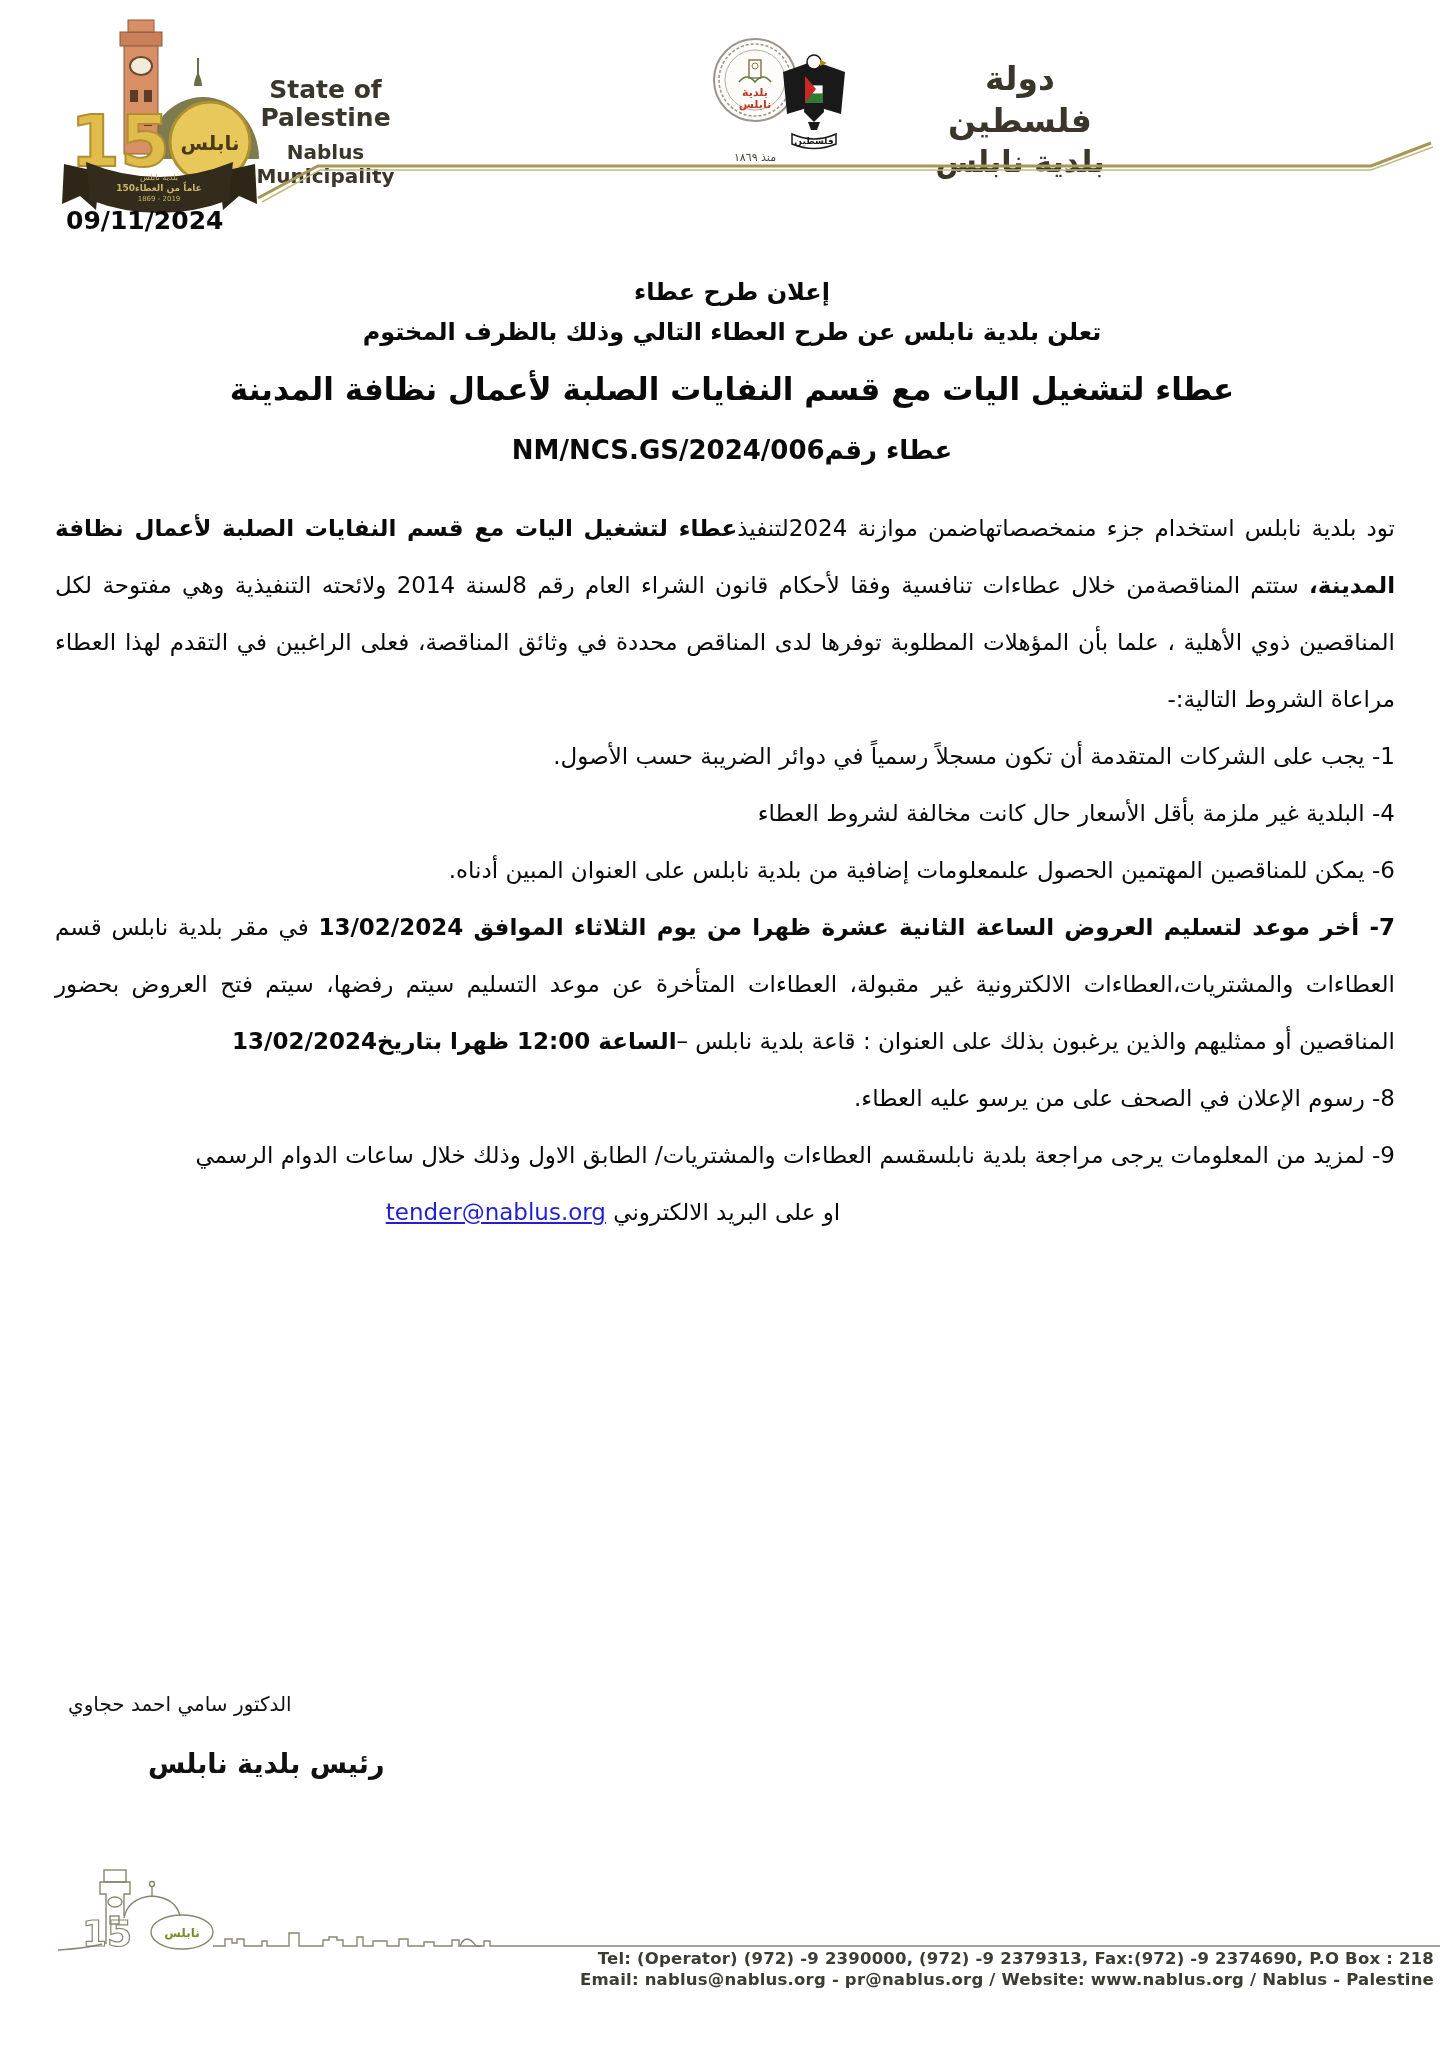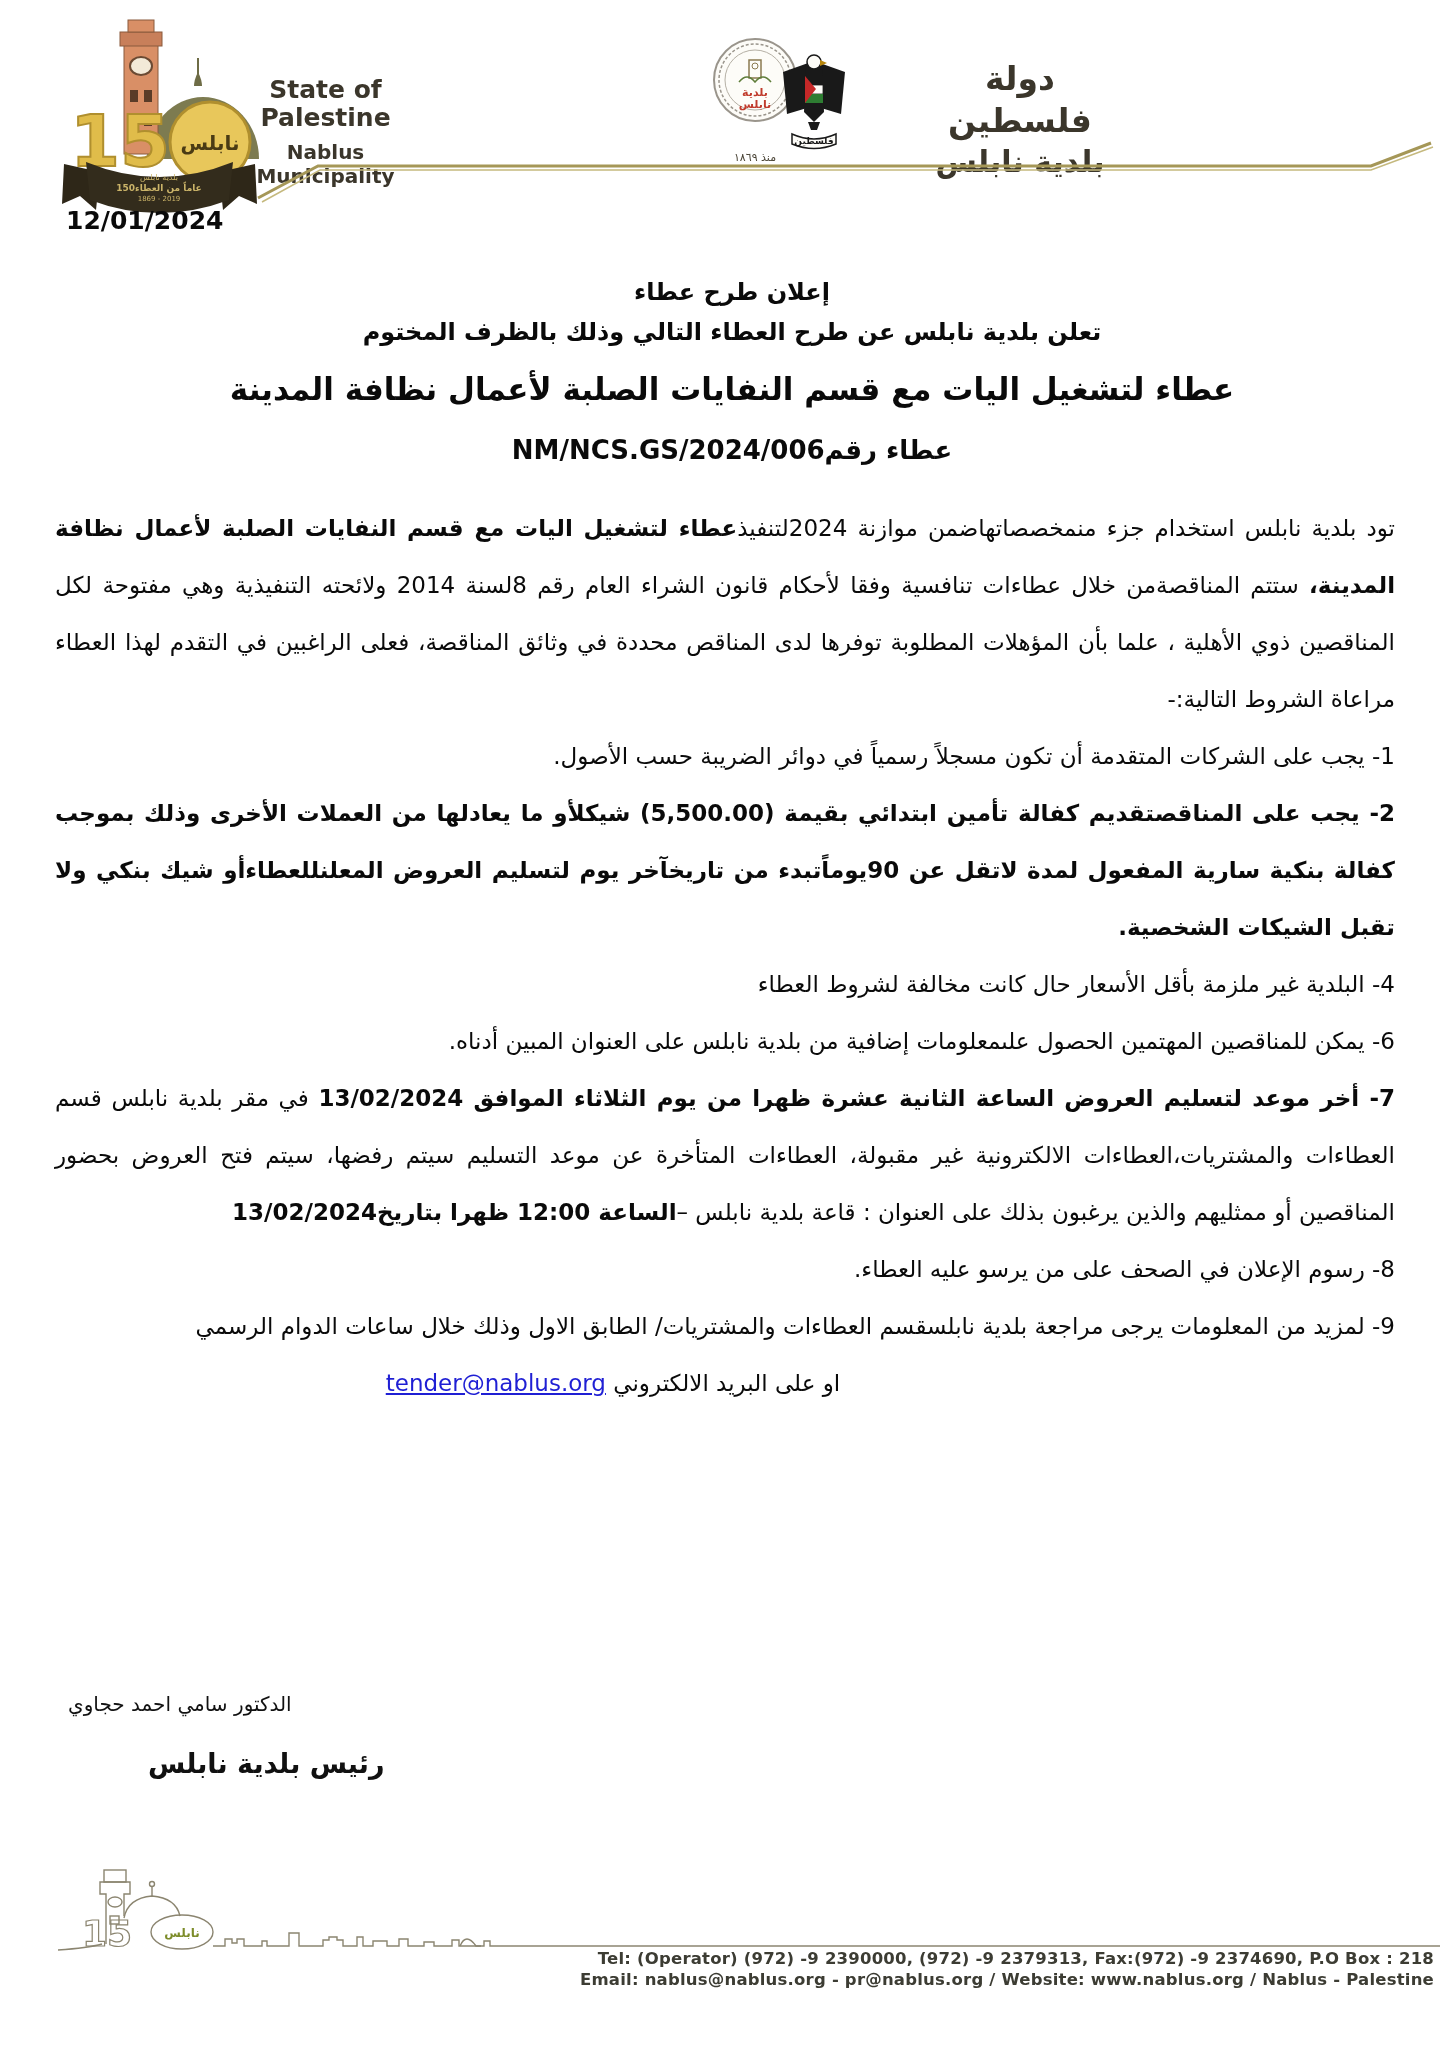--- a/index.html
+++ b/index.html
@@ -113,33 +113,32 @@
   <div class="org-ar">
     <div class="l1">دولة فلسطين</div>
     <div class="l2">بلدية نابلس</div>
   </div>
 
   <svg class="gold-line-svg" width="1448" height="70" viewBox="0 0 1448 70">
     <polyline points="258,63 318,31 1371,31 1431,8" fill="none" stroke="#a59757" stroke-width="3"></polyline>
     <polyline points="262,67 320,35 1371,35 1433,12" fill="none" stroke="#c5b97e" stroke-width="1.5"></polyline>
   </svg>
 
-  <div class="doc-date">12/01/2024</div>
+  <div class="doc-date">09/11/2024</div>
 
   <div class="title-block">
     <div class="t1">إعلان طرح عطاء</div>
     <div class="t2">تعلن بلدية نابلس عن طرح العطاء التالي وذلك بالظرف المختوم</div>
     <div class="t3">عطاء لتشغيل اليات مع قسم النفايات الصلبة لأعمال نظافة المدينة</div>
     <div class="tref"><span>عطاء رقم</span><span dir="ltr">NM/NCS.GS/2024/006</span></div>
   </div>
 
   <div class="body-text">
     <p><span>تود بلدية نابلس استخدام جزء منمخصصاتهاضمن موازنة 2024لتنفيذ</span><span class="b">عطاء لتشغيل اليات مع قسم النفايات الصلبة لأعمال نظافة المدينة،</span><span> ستتم المناقصةمن خلال عطاءات تنافسية وفقا لأحكام قانون الشراء العام رقم 8لسنة 2014 ولائحته التنفيذية وهي مفتوحة لكل المناقصين ذوي الأهلية ، علما بأن المؤهلات المطلوبة توفرها لدى المناقص محددة في وثائق المناقصة، فعلى الراغبين في التقدم لهذا العطاء مراعاة الشروط التالية:-</span></p>
     <p><span>1- يجب على الشركات المتقدمة أن تكون مسجلاً رسمياً في دوائر الضريبة حسب الأصول.</span></p>
-    <p><span class="b">2- يجب على المناقصتقديم كفالة تأمين ابتدائي بقيمة (5,500.00) شيكلأو ما يعادلها من العملات الأخرى وذلك بموجب كفالة بنكية سارية المفعول لمدة لاتقل عن 90يوماًتبدء من تاريخآخر يوم لتسليم العروض المعلنللعطاءأو شيك بنكي ولا تقبل الشيكات الشخصية.</span></p>
     <p><span>4- البلدية غير ملزمة بأقل الأسعار حال كانت مخالفة لشروط العطاء</span></p>
     <p><span>6- يمكن للمناقصين المهتمين الحصول علىمعلومات إضافية من بلدية نابلس على العنوان المبين أدناه.</span></p>
     <p><span class="b">7- أخر موعد لتسليم العروض الساعة الثانية عشرة ظهرا من يوم الثلاثاء الموافق 13/02/2024</span><span> في مقر بلدية نابلس قسم العطاءات والمشتريات،العطاءات الالكترونية غير مقبولة، العطاءات المتأخرة عن موعد التسليم سيتم رفضها، سيتم فتح العروض بحضور المناقصين أو ممثليهم والذين يرغبون بذلك على العنوان : قاعة بلدية نابلس –</span><span class="b">الساعة 12:00 ظهرا بتاريخ13/02/2024</span></p>
     <p><span>8- رسوم الإعلان في الصحف على من يرسو عليه العطاء.</span></p>
     <p><span>9- لمزيد من المعلومات يرجى مراجعة بلدية نابلسقسم العطاءات والمشتريات/ الطابق الاول وذلك خلال ساعات الدوام الرسمي</span></p>
     <p class="email-line"><span>او على البريد الالكتروني </span><span class="link">tender@nablus.org</span></p>
   </div>
 
   <div class="sig-name">الدكتور سامي احمد حجاوي</div>
   <div class="sig-title">رئيس بلدية نابلس</div>

